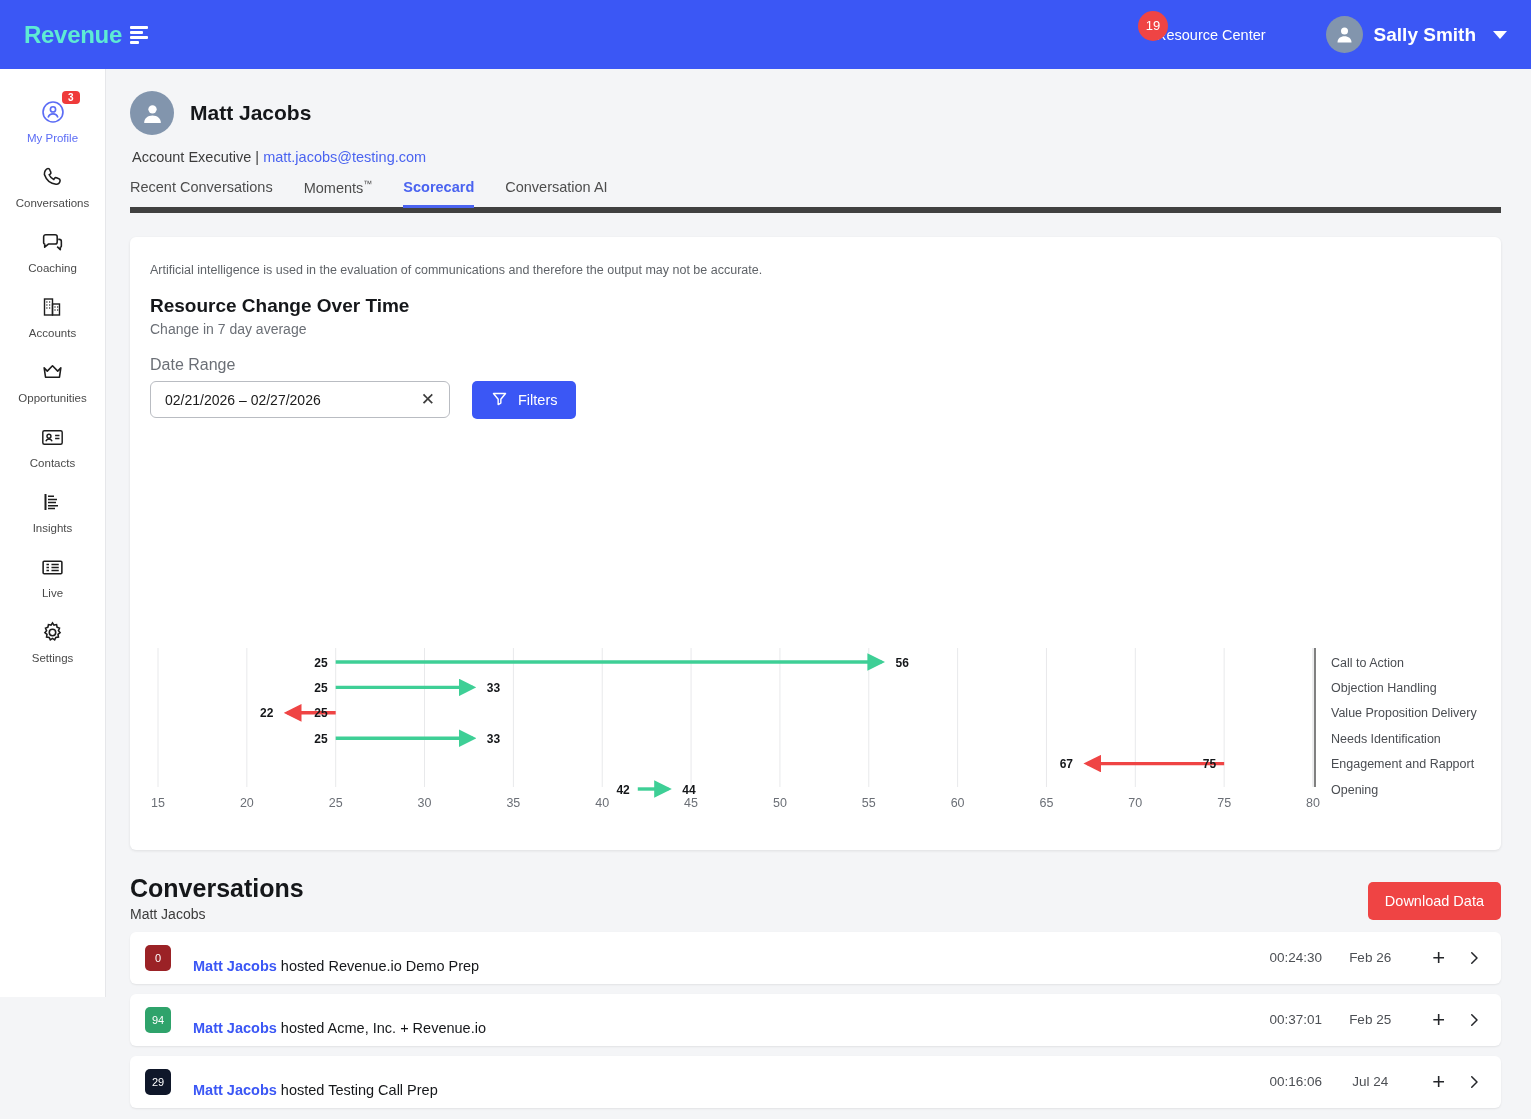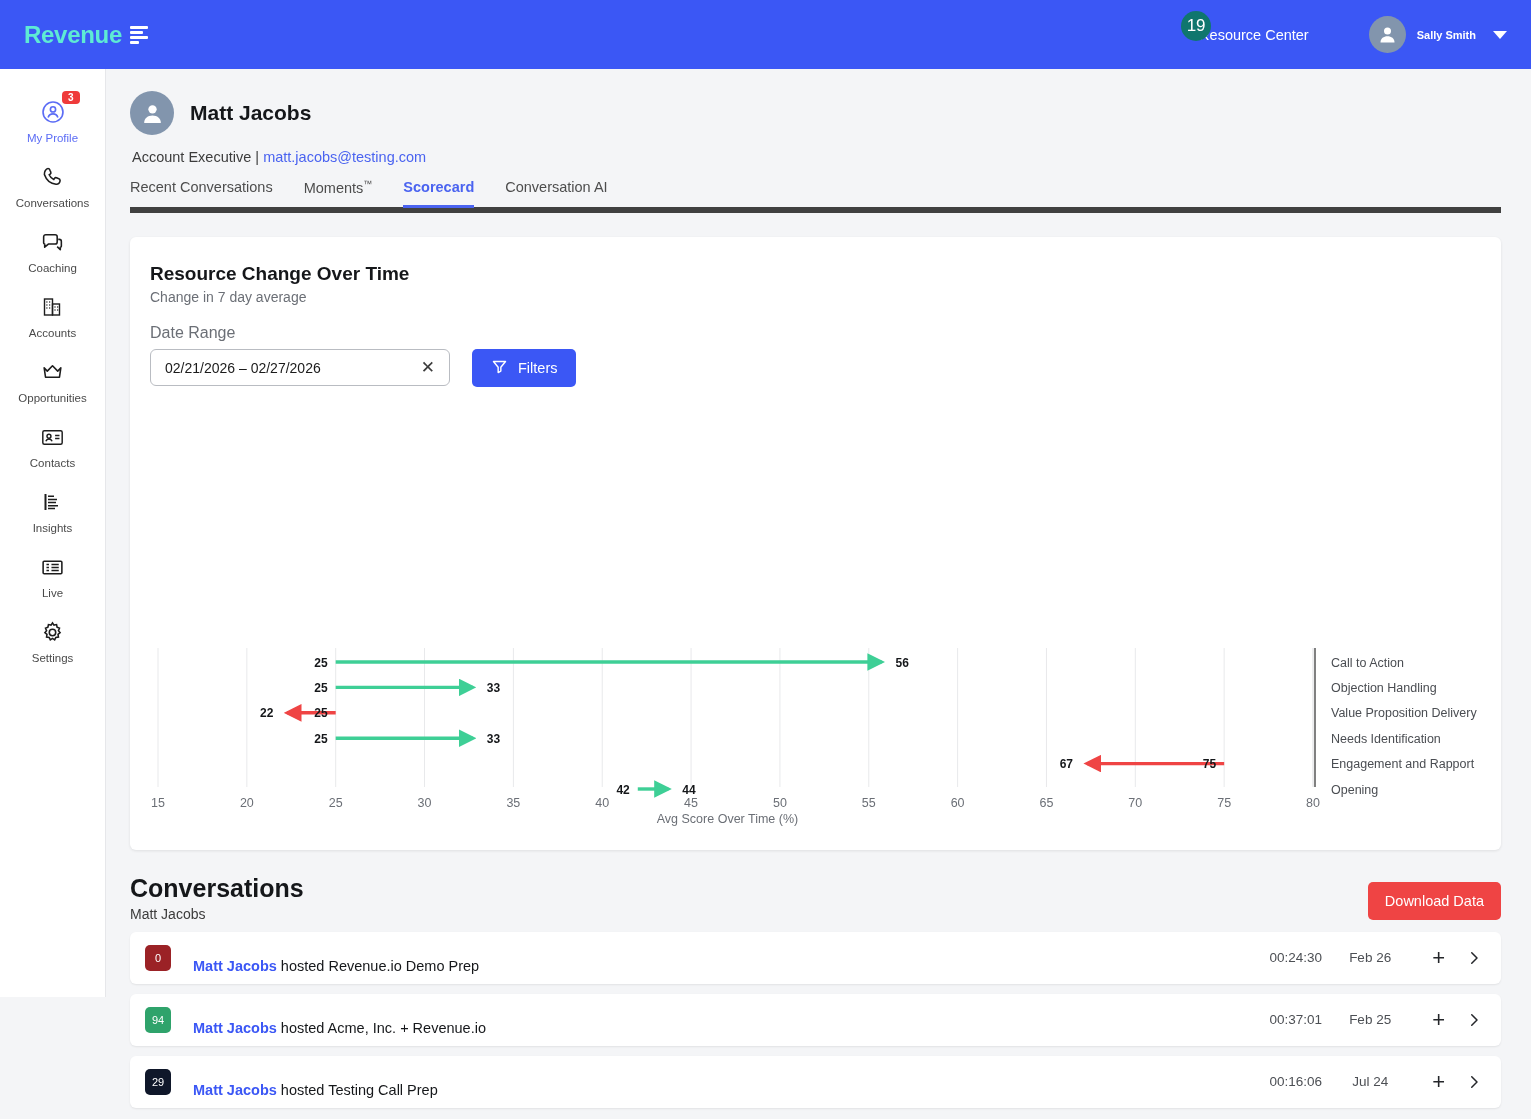--- a/index.html
+++ b/index.html
@@ -25,29 +25,29 @@
   .brand-mark i:nth-child(2){ width:13px; }
   .brand-mark i:nth-child(3){ width:18px; }
   .brand-mark i:nth-child(4){ width:9px; }
 
   .topright{ margin-left:auto; display:flex; align-items:center; gap:0; }
   .resource{ position:relative; display:flex; align-items:center; padding-right:60px;}
   .resource-label{ color:#fff; font-size:14.5px; }
   .resource-badge{
     position:absolute; left:-18px; top:-16px;
     width:30px;height:30px;border-radius:50%;
-    background:#0f766e; color:#fff; font-size:17px;
+    background:#ef4444; color:#fff; font-size:13px;
     display:flex;align-items:center;justify-content:center;
   }
   .user{ display:flex; align-items:center; gap:11px;}
   .user-avatar{
     width:37px;height:37px;border-radius:50%;
     background:#8295ad; display:flex;align-items:center;justify-content:center;
   }
-  .user-name{ color:#fff;font-size:11px;font-weight:bold;text-align:center;}
+  .user-name{ color:#fff;font-size:19px;font-weight:bold;text-align:center;}
   .caret{ width:0;height:0;border-left:7px solid transparent;border-right:7px solid transparent;border-top:8px solid #fff; margin-left:6px;}
 
   
   .layout{ display:flex; height:1050px; }
   .sidebar{
     width:106px; background:#fff; border-right:1px solid #e6e7ea;
     padding-top:20px; flex:0 0 106px; height:928px;
   }
   .nav-item{
     display:flex;flex-direction:column;align-items:center;gap:6px;
@@ -280,20 +280,21 @@
     </div>
 
     <div class="tabs">
       <div class="tab">Recent Conversations</div>
       <div class="tab"><span>Moments</span><span class="tm">™</span></div>
       <div class="tab active">Scorecard</div>
       <div class="tab">Conversation AI</div>
     </div>
 
     <div class="card">
+      <div class="disclaimer">Artificial intelligence is used in the evaluation of communications and therefore the output may not be accurate.</div>
       <div class="card-title">Resource Change Over Time</div>
       <div class="card-sub">Change in 7 day average</div>
       <div class="daterange-label">Date Range</div>
 
       <div class="controls">
         <div class="date-input">
           <span>02/21/2026 – 02/27/2026</span>
           <span class="date-x">✕</span>
         </div>
         <button class="filters-btn">
@@ -369,21 +370,20 @@
             <text x="452.2307692307692" y="165" text-anchor="middle" font-size="12.5" fill="#6b6f76" font-family="&quot;Liberation Sans&quot;, sans-serif">40</text>
             <text x="541.0769230769231" y="165" text-anchor="middle" font-size="12.5" fill="#6b6f76" font-family="&quot;Liberation Sans&quot;, sans-serif">45</text>
             <text x="629.9230769230769" y="165" text-anchor="middle" font-size="12.5" fill="#6b6f76" font-family="&quot;Liberation Sans&quot;, sans-serif">50</text>
             <text x="718.7692307692307" y="165" text-anchor="middle" font-size="12.5" fill="#6b6f76" font-family="&quot;Liberation Sans&quot;, sans-serif">55</text>
             <text x="807.6153846153846" y="165" text-anchor="middle" font-size="12.5" fill="#6b6f76" font-family="&quot;Liberation Sans&quot;, sans-serif">60</text>
             <text x="896.4615384615385" y="165" text-anchor="middle" font-size="12.5" fill="#6b6f76" font-family="&quot;Liberation Sans&quot;, sans-serif">65</text>
             <text x="985.3076923076923" y="165" text-anchor="middle" font-size="12.5" fill="#6b6f76" font-family="&quot;Liberation Sans&quot;, sans-serif">70</text>
             <text x="1074.1538461538462" y="165" text-anchor="middle" font-size="12.5" fill="#6b6f76" font-family="&quot;Liberation Sans&quot;, sans-serif">75</text>
             <text x="1163" y="165" text-anchor="middle" font-size="12.5" fill="#6b6f76" font-family="&quot;Liberation Sans&quot;, sans-serif">80</text>
           </svg>
-        <div class="axis-title">Avg Score Over Time (%)</div>
       </div>
     </div>
 
     <div class="conv-head">
       <div>
         <div class="conv-title">Conversations</div>
         <div class="conv-sub">Matt Jacobs</div>
       </div>
       <button class="dl-btn">Download Data</button>
     </div>

